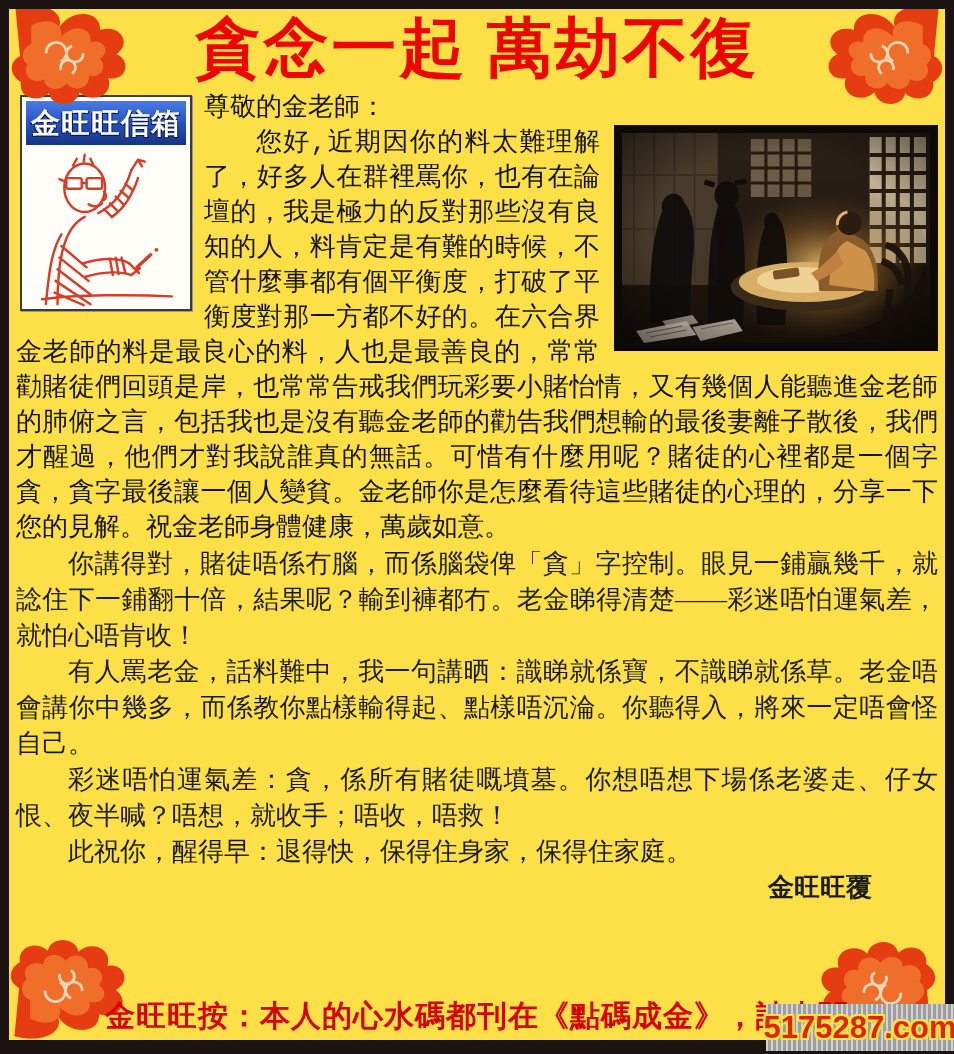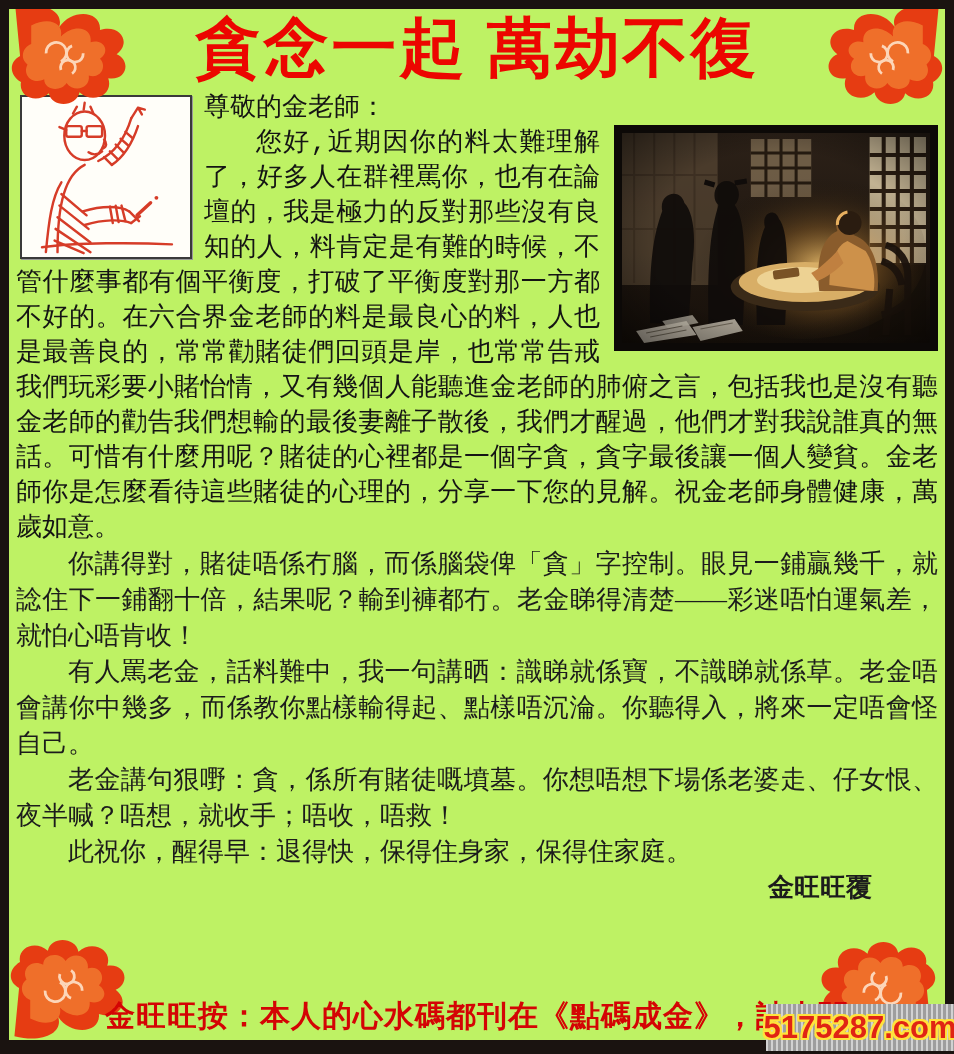--- a/index.html
+++ b/index.html
@@ -1,17 +1,17 @@
 <!DOCTYPE html>
 <html><head>
 <meta charset="utf-8">
 <style>
   html,body{margin:0;padding:0;}
   body{width:954px;height:1054px;background:#888;font-family:"Liberation Serif","DejaVu Serif",serif;}
-  #page{position:relative;width:954px;height:1054px;background:#bef264;overflow:hidden;}
+  #page{position:relative;width:954px;height:1054px;background:#fde047;overflow:hidden;}
   .frame{position:absolute;inset:0;border:9px solid #1a1310;border-bottom-width:14px;z-index:8;pointer-events:none;}
   .orn{position:absolute;width:126px;height:104px;z-index:3;}
   .orn.tl{left:10px;top:5px;}
   .orn.tr{right:10px;top:5px;transform:scaleX(-1);}
   .orn.bl{left:9px;bottom:15px;transform:scaleY(-1);}
   .orn.br{right:9px;bottom:13px;transform:scale(-1,-1);width:142px;}
   .title{margin:8px 0 2px;text-align:center;color:#ec0600;font-size:65px;font-weight:bold;letter-spacing:3px;line-height:1.25;position:relative;z-index:2;}
   .content{position:relative;z-index:2;padding:0 16px;}
   
   .mailbox{float:left;width:168px;margin:4px 12px 6px 4px;border:2px solid #3a3a3a;background:#fffef9;box-shadow:1px 1px 0 #999;}
@@ -63,20 +63,21 @@
     </svg>
   <svg class="orn br" viewBox="0 0 130 112">
       <use href="#cloud"></use>
     </svg>
 
   <h1 class="title">貪念一起 萬劫不復</h1>
 
   <div class="content">
 
     <div class="mailbox">
+      <div class="mailbox-header">金旺旺信箱</div>
       <svg class="mailbox-art" viewBox="0 0 160 165">
         <g fill="none" stroke="#d63c28" stroke-width="2.5" stroke-linecap="round">
           <ellipse cx="58" cy="40" rx="21" ry="25"></ellipse>
           <path d="M46,17 l4,-7 M57,13 l1,-7 M67,17 l-3,-7"></path>
           <rect x="39" y="30" width="16" height="11" rx="2"></rect>
           <rect x="60" y="30" width="16" height="11" rx="2"></rect>
           <path d="M55,35 h5 M39,34 l-7,-3"></path>
           <path d="M78,44 c3,3 3,7 -1,9 M62,57 c4,3 10,3 14,-1"></path>
           <path d="M72,66 C88,58 100,42 106,22"></path>
           <path d="M86,70 C98,62 107,48 113,30"></path>
@@ -162,21 +163,21 @@
     </div>
 
     <div class="letter">
       <div class="letter-salutation">尊敬的金老師：</div>
       <div class="letter-body">您好,近期因你的料太難理解了，好多人在群裡罵你，也有在論壇的，我是極力的反對那些沒有良知的人，料肯定是有難的時候，不管什麼事都有個平衡度，打破了平衡度對那一方都不好的。在六合界金老師的料是最良心的料，人也是最善良的，常常勸賭徒們回頭是岸，也常常告戒我們玩彩要小賭怡情，又有幾個人能聽進金老師的肺俯之言，包括我也是沒有聽金老師的勸告我們想輸的最後妻離子散後，我們才醒過，他們才對我說誰真的無話。可惜有什麼用呢？賭徒的心裡都是一個字貪，貪字最後讓一個人變貧。金老師你是怎麼看待這些賭徒的心理的，分享一下您的見解。祝金老師身體健康，萬歲如意。</div>
     </div>
 
     <div class="reply">
       <p>你講得對，賭徒唔係冇腦，而係腦袋俾「貪」字控制。眼見一鋪贏幾千，就諗住下一鋪翻十倍，結果呢？輸到褲都冇。老金睇得清楚——彩迷唔怕運氣差，就怕心唔肯收！</p>
       <p>有人罵老金，話料難中，我一句講晒：識睇就係寶，不識睇就係草。老金唔會講你中幾多，而係教你點樣輸得起、點樣唔沉淪。你聽得入，將來一定唔會怪自己。</p>
-      <p>老金講句狠嘢：貪，係所有賭徒嘅墳墓。你想唔想下場係老婆走、仔女恨、夜半喊？唔想，就收手；唔收，唔救！</p>
+      <p>彩迷唔怕運氣差：貪，係所有賭徒嘅墳墓。你想唔想下場係老婆走、仔女恨、夜半喊？唔想，就收手；唔收，唔救！</p>
       <p>此祝你，醒得早：退得快，保得住身家，保得住家庭。</p>
       <div class="reply-signature">金旺旺覆</div>
     </div>
 
   </div>
 
   <div class="footer-note">金旺旺按：本人的心水碼都刊在《點碼成金》，請查閱</div>
 
   <div class="watermark">5175287.com</div>
 

